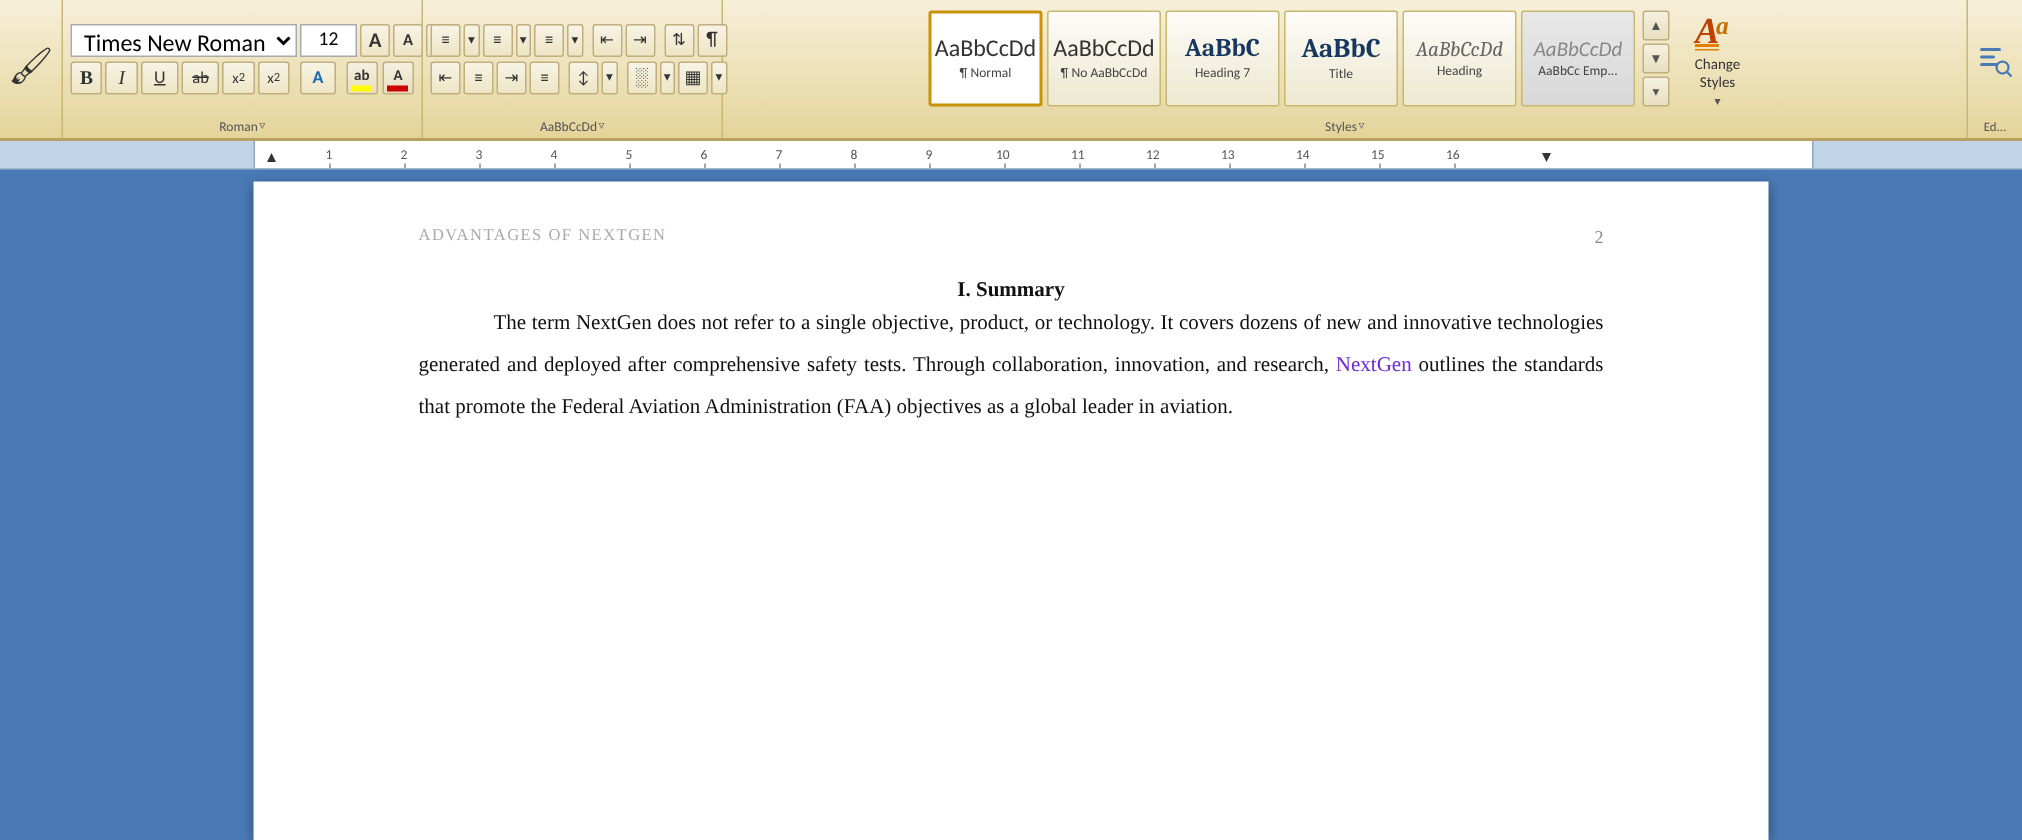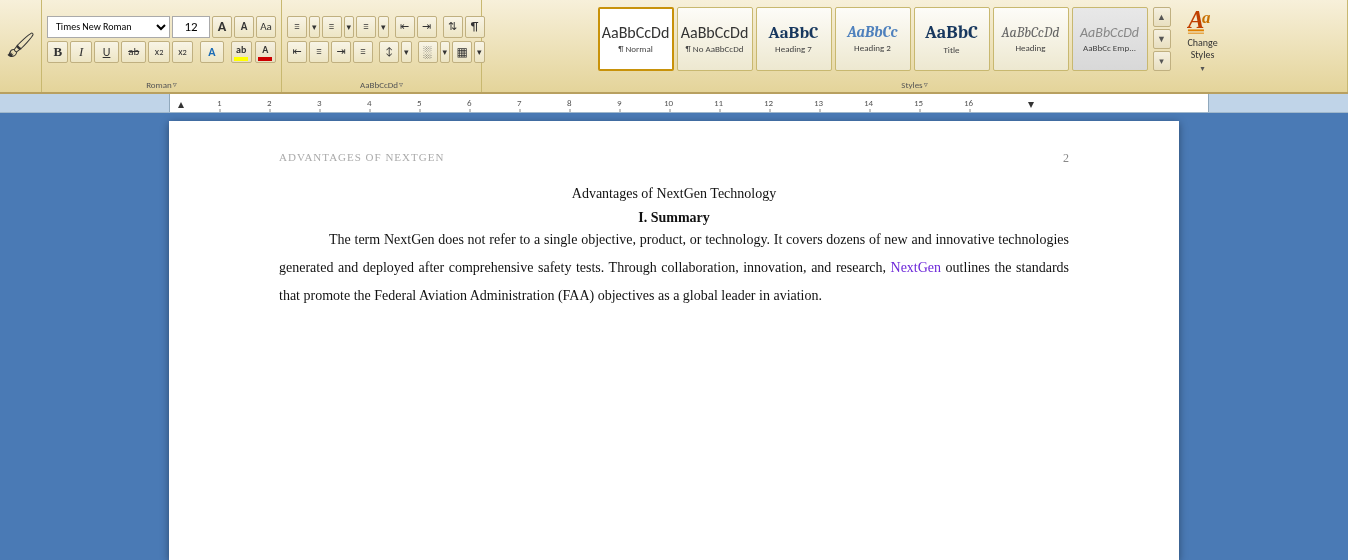--- a/index.html
+++ b/index.html
@@ -1,21 +1,21 @@
 <!DOCTYPE html>
 <html><head>
   <meta charset="utf-8">
   <style>
     * { margin: 0; padding: 0; box-sizing: border-box; }
     body { font-family: 'Times New Roman', serif; background: #4a7ab5; width: 1348px; height: 560px; overflow: hidden; }
     .font-dropdown {
       background: white;
       border: 1px solid #aaa;
       padding: 2px 4px;
-      font-size: 10px;
+      font-size: 16px;
       font-family: Calibri, sans-serif;
       width: 165px;
       height: 22px;
       cursor: pointer;
     }
     .font-size-box {
       background: white;
       border: 1px solid #aaa;
       padding: 2px 4px;
       font-size: 13px;
@@ -378,24 +378,20 @@
         <div class="style-card style-nospace" style="width:76px; height:64px;">
           <div class="preview" style="font-family:Calibri,sans-serif; font-size:16px; color:#333;">AaBbCcDd</div>
           <div class="label">¶ No AaBbCcDd</div>
         </div>
 
         <div class="style-card style-h1" style="width:76px; height:64px;">
           <div class="preview" style="font-size:17px; font-weight:bold; color:#17375e; font-family:Cambria,serif;">AaBbC</div>
           <div class="label">Heading 7</div>
         </div>
 
-        <div class="style-card style-h2" style="width:76px; height:64px;">
-          <div class="preview" style="font-size:15px; font-style:italic; font-weight:bold; color:#4f81bd; font-family:Cambria,serif;">AaBbCc</div>
-          <div class="label">Heading 2</div>
-        </div>
 
         <div class="style-card style-title" style="width:76px; height:64px;">
           <div class="preview" style="font-size:18px; font-weight:bold; color:#17375e; font-family:Cambria,serif;">AaBbC</div>
           <div class="label">Title</div>
         </div>
 
         <div class="style-card style-subtitle" style="width:76px; height:64px;">
           <div class="preview" style="font-size:14px; color:#666; font-style:italic; font-family:Cambria,serif;">AaBbCcDd</div>
           <div class="label">Heading</div>
         </div>
@@ -425,20 +421,36 @@
           <div style="font-size:8px; color:#555;">▾</div>
         </div>
 
       </div>
       <div class="section-footer">
         <span>Styles</span>
         <span class="expand-icon">▿</span>
       </div>
     </div>
 
+    <div class="section-wrapper" style="min-width:36px; max-width:40px; border-right:none;">
+      <div class="section-inner" style="align-items:center; justify-content:center;">
+        <div style="display:flex; flex-direction:column; align-items:center; justify-content:center; gap:2px; cursor:pointer;">
+          <svg width="24" height="24" viewBox="0 0 24 24">
+            <rect x="2" y="4" width="14" height="2" fill="#4a7ab5" rx="1"></rect>
+            <rect x="2" y="9" width="10" height="2" fill="#4a7ab5" rx="1"></rect>
+            <rect x="2" y="14" width="12" height="2" fill="#4a7ab5" rx="1"></rect>
+            <circle cx="17" cy="17" r="4" fill="none" stroke="#4a7ab5" stroke-width="1.5"></circle>
+            <line x1="20" y1="20" x2="23" y2="23" stroke="#4a7ab5" stroke-width="1.5"></line>
+          </svg>
+        </div>
+      </div>
+      <div class="section-footer">
+        <span style="font-size:8.5px;">Ed...</span>
+      </div>
+    </div>
 
   </div>
 
   <div class="ruler">
     <div style="width:170px; background:#c0d4e8; height:100%; border-right:1px solid #90a8bc;"></div>
     <div style="flex:1; background:white; height:100%; position:relative; display:flex; align-items:center;">
       <div style="position:absolute; left:0; right:0; top:0; height:100%; overflow:hidden;">
         <svg width="100%" height="22">
 
           <rect x="0" y="0" width="100%" height="22" fill="white"></rect>
@@ -505,21 +517,20 @@
   </div>
 
   <div class="doc-area">
     <div class="page">
 
       <div class="page-header">
         <span class="page-header-left">ADVANTAGES OF NEXTGEN</span>
         <span style="font-size:12px; color:#888;">2</span>
       </div>
 
-      <div class="page-title-center">Advantages of NextGen Technology</div>
 
       <div class="section-heading">I.    Summary</div>
 
       <div class="body-text">
         <span>The term NextGen does not refer to a single objective, product, or technology. It covers dozens of new and innovative technologies generated and deployed after comprehensive safety tests. Through collaboration, innovation, and research, <span class="nextgen-link">NextGen</span> outlines the standards that promote the Federal Aviation Administration (FAA) objectives as a global leader in aviation.</span>
       </div>
     </div>
   </div>
 
 </div>

